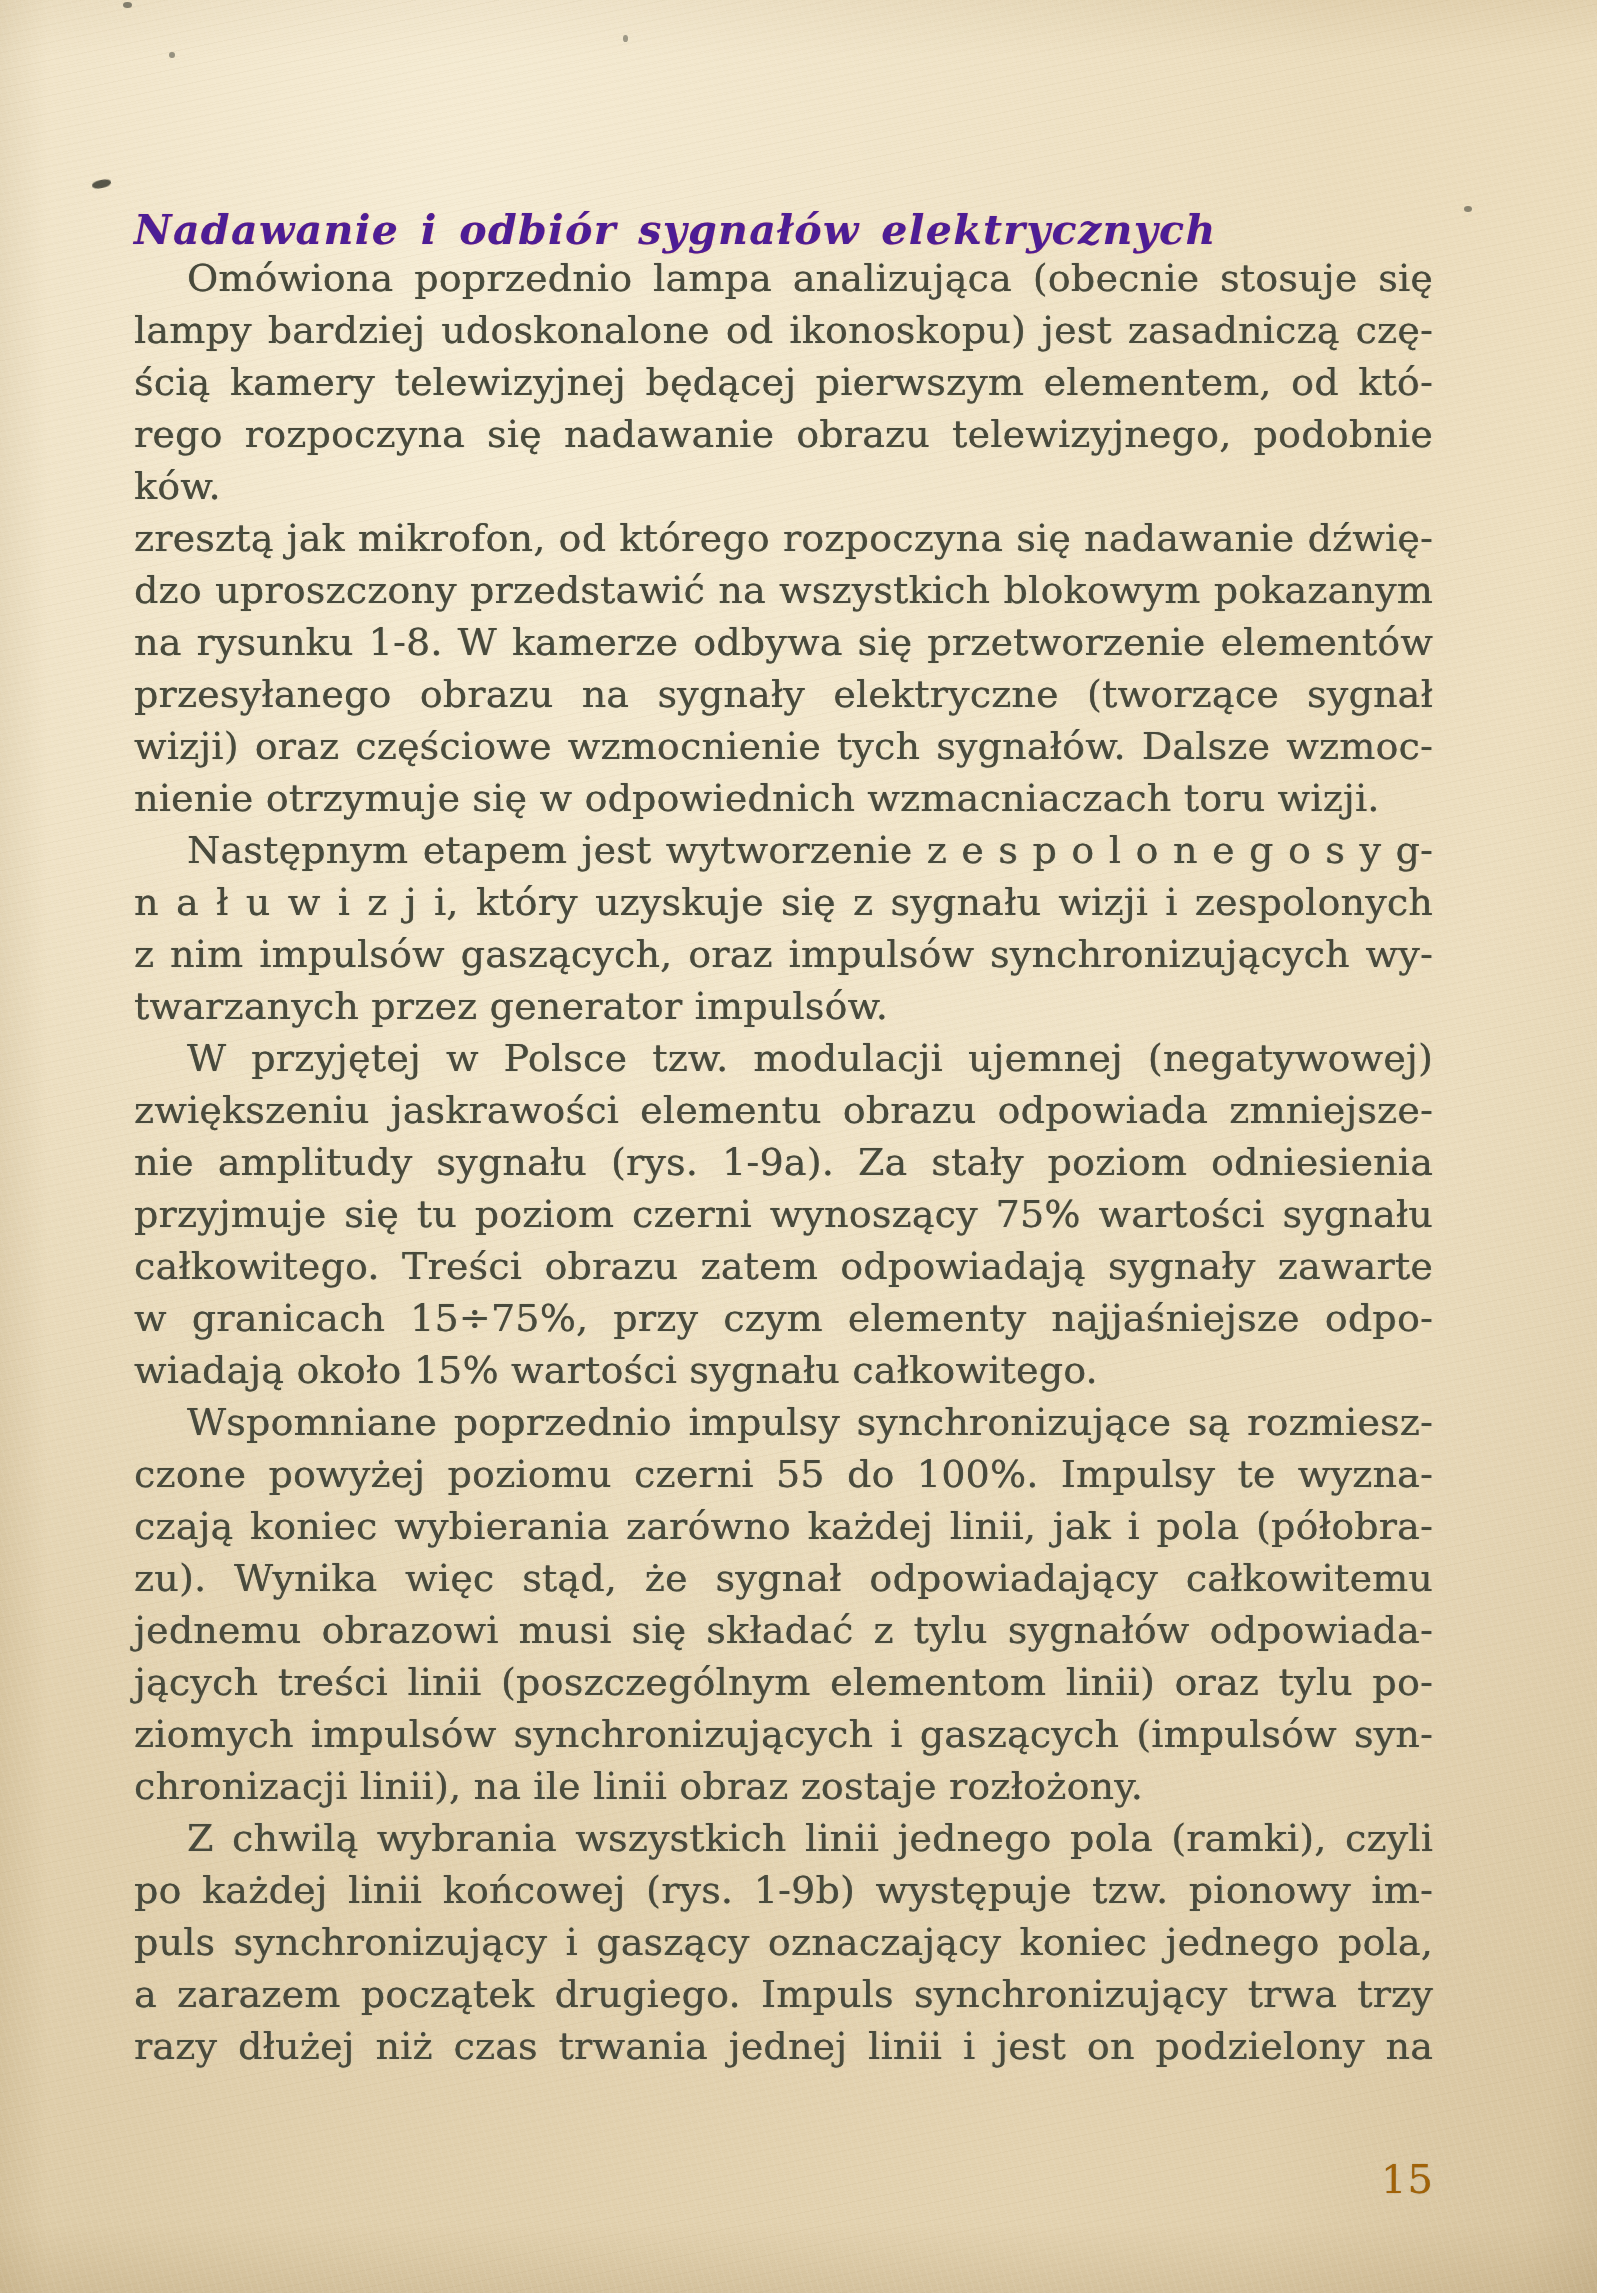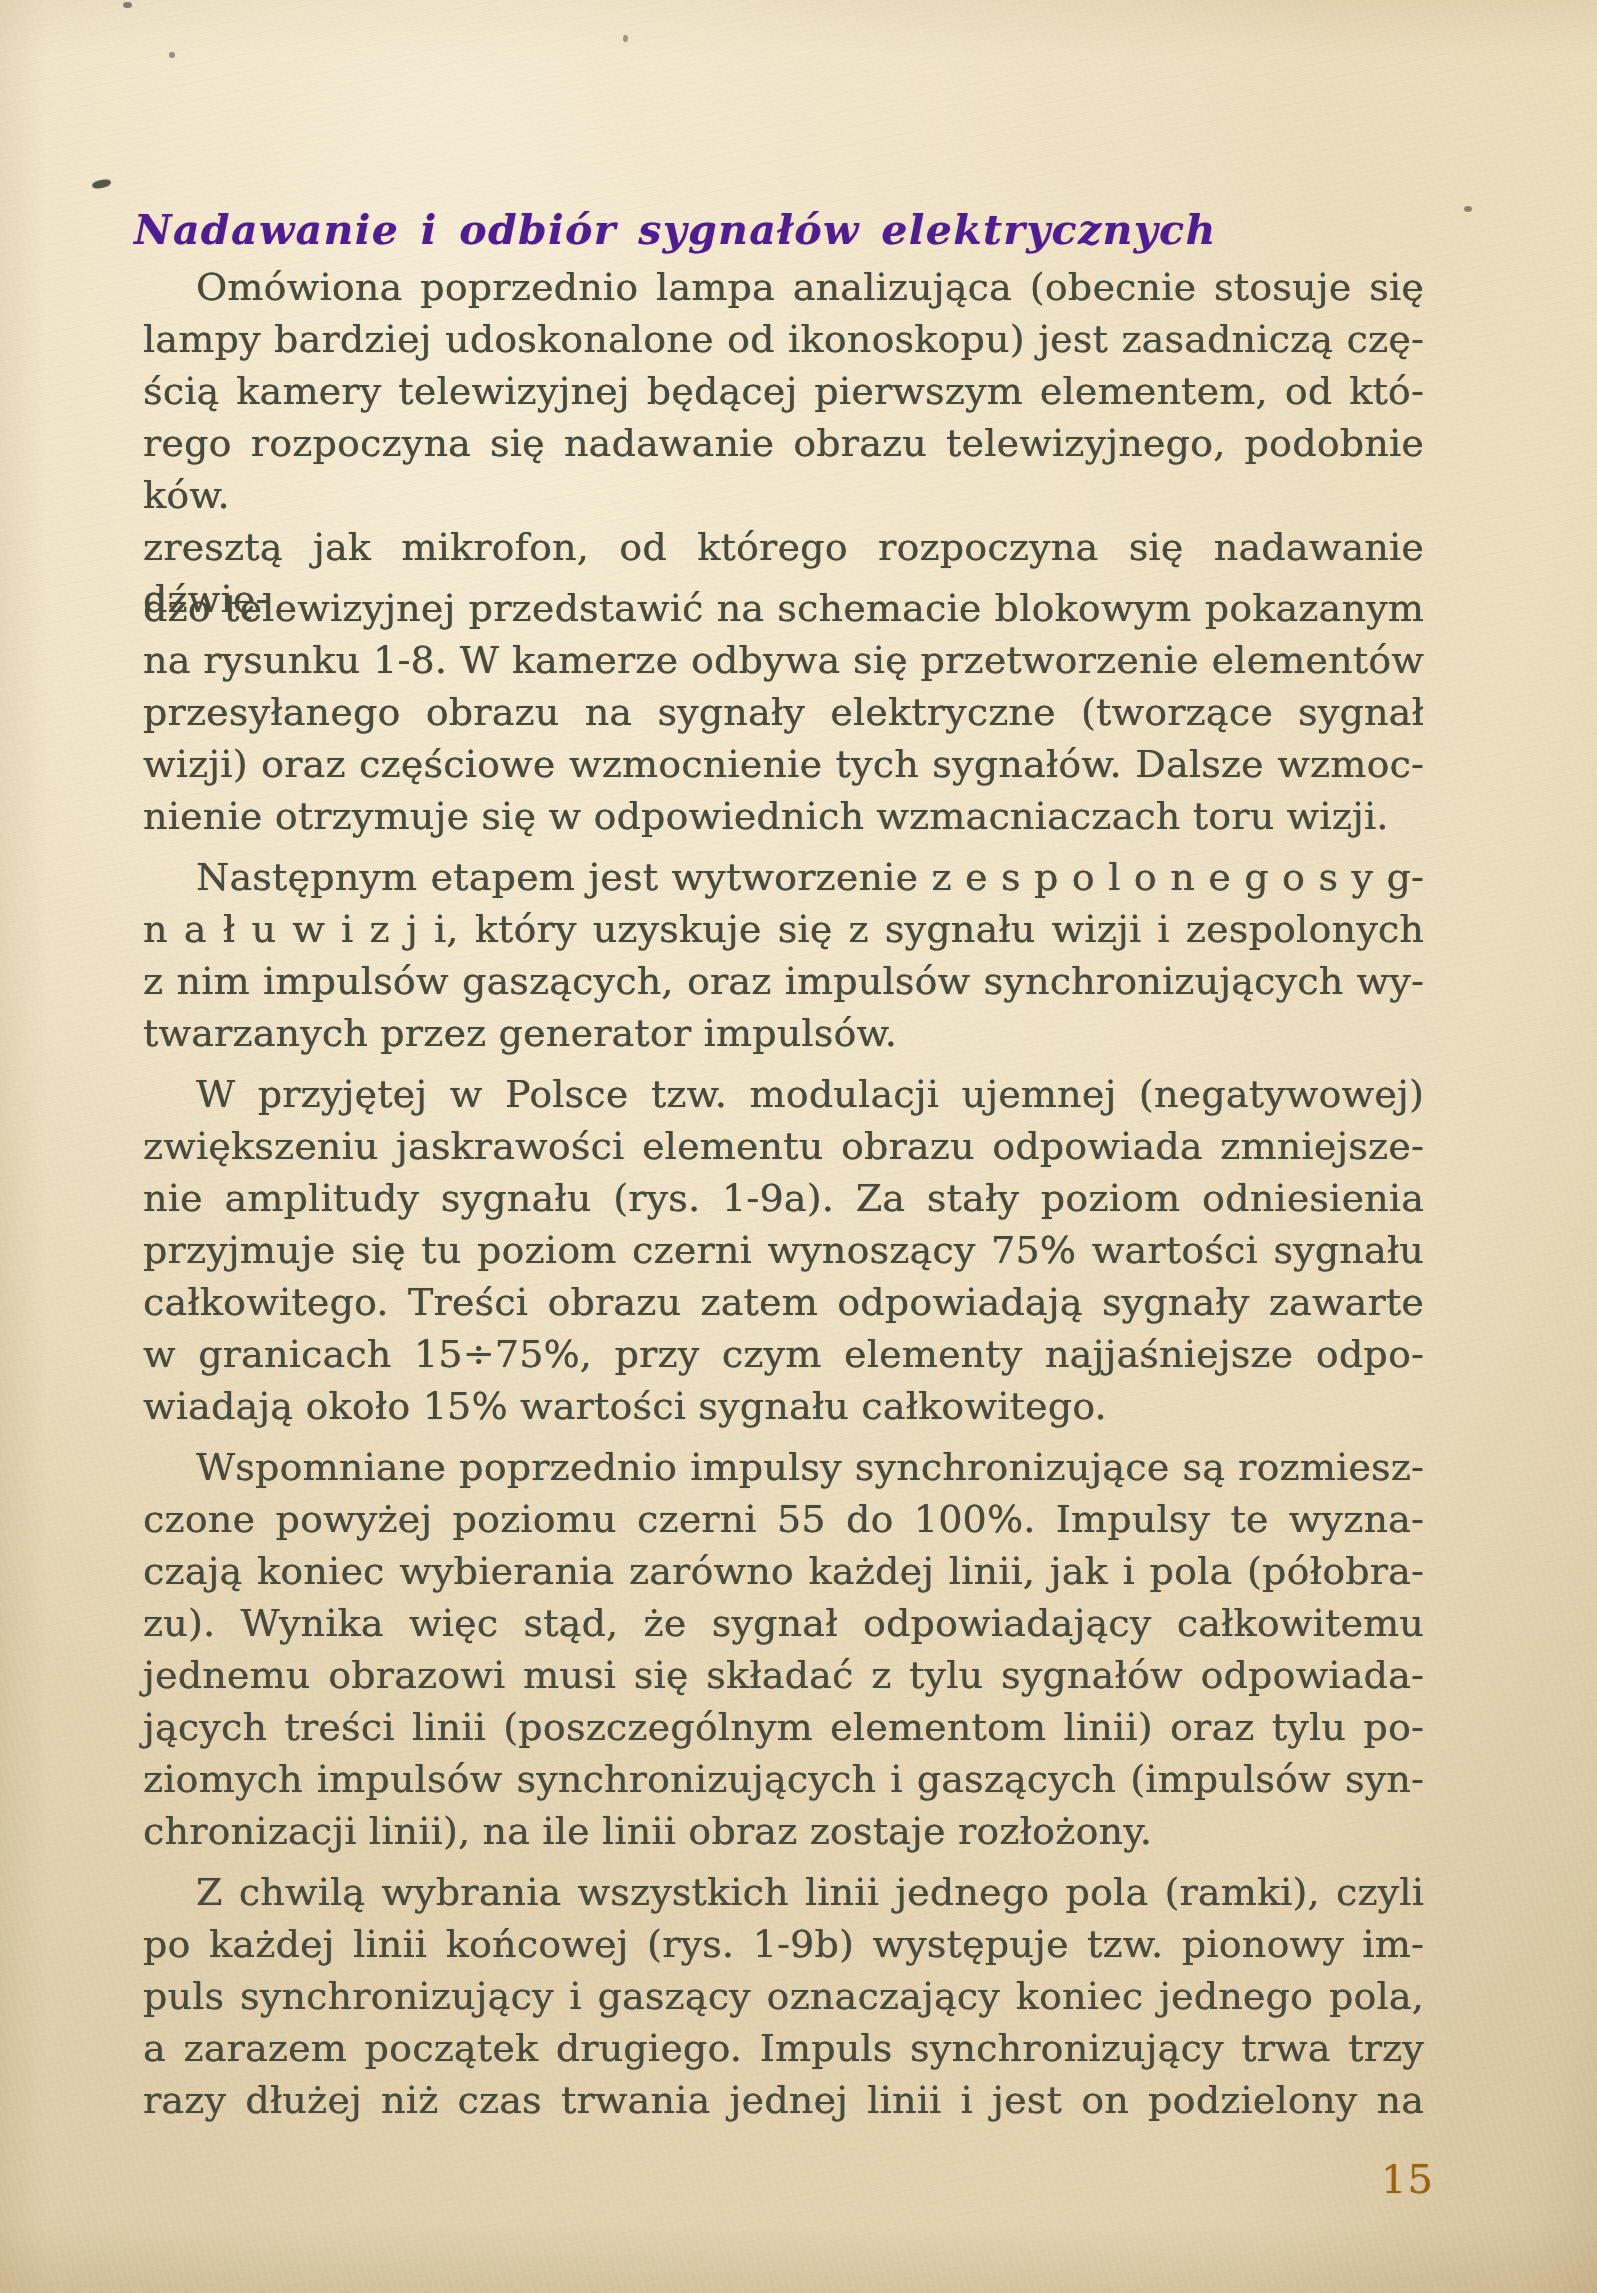--- a/index.html
+++ b/index.html
@@ -59,21 +59,21 @@
   .body-text {
     position: absolute;
     left: 134px;
     top: 252px;
     width: 1299px;
     font-size: 38px;
     color: #484a3c;
     text-shadow: 0 0 1px rgba(72, 74, 60, 0.45), 0.3px 0 0 rgba(72, 74, 60, 0.55);
     letter-spacing: 0.2px;
   }
-  .para { margin: 9px; padding: 0; }
+  .para { margin: 0; padding: 0; }
   .line {
     height: 52px;
     line-height: 52px;
     text-align: justify;
     text-align-last: justify;
     white-space: normal;
     overflow: visible;
   }
   .line.indent { text-indent: 53px; }
   .line.end { text-align-last: left; }
@@ -119,21 +119,21 @@
   <div class="para">
     <div class="line indent">Omówiona poprzednio lampa analizująca (obecnie stosuje się</div>
     <div class="line">lampy bardziej udoskonalone od ikonoskopu) jest zasadniczą czę-</div>
     <div class="line">ścią kamery telewizyjnej będącej pierwszym elementem, od któ-</div>
     <div class="line">rego rozpoczyna się nadawanie obrazu telewizyjnego, podobnie</div>
     <div class="line end">ków.</div>
     <div class="line">zresztą jak mikrofon, od którego rozpoczyna się nadawanie dźwię-</div>
   </div>
 
   <div class="para">
-    <div class="line">dzo telewizyjnej przedstawić na schemacie blokowym pokazanym</div>
+    <div class="line">dzo uproszczony przedstawić na wszystkich blokowym pokazanym</div>
     <div class="line">na rysunku 1-8. W kamerze odbywa się przetworzenie elementów</div>
     <div class="line">przesyłanego obrazu na sygnały elektryczne (tworzące sygnał</div>
     <div class="line">wizji) oraz częściowe wzmocnienie tych sygnałów. Dalsze wzmoc-</div>
     <div class="line end">nienie otrzymuje się w odpowiednich wzmacniaczach toru wizji.</div>
   </div>
 
   <div class="para">
     <div class="line indent">Następnym etapem jest wytworzenie z e s p o l o n e g o s y g-</div>
     <div class="line">n a ł u w i z j i, który uzyskuje się z sygnału wizji i zespolonych</div>
     <div class="line">z nim impulsów gaszących, oraz impulsów synchronizujących wy-</div>

